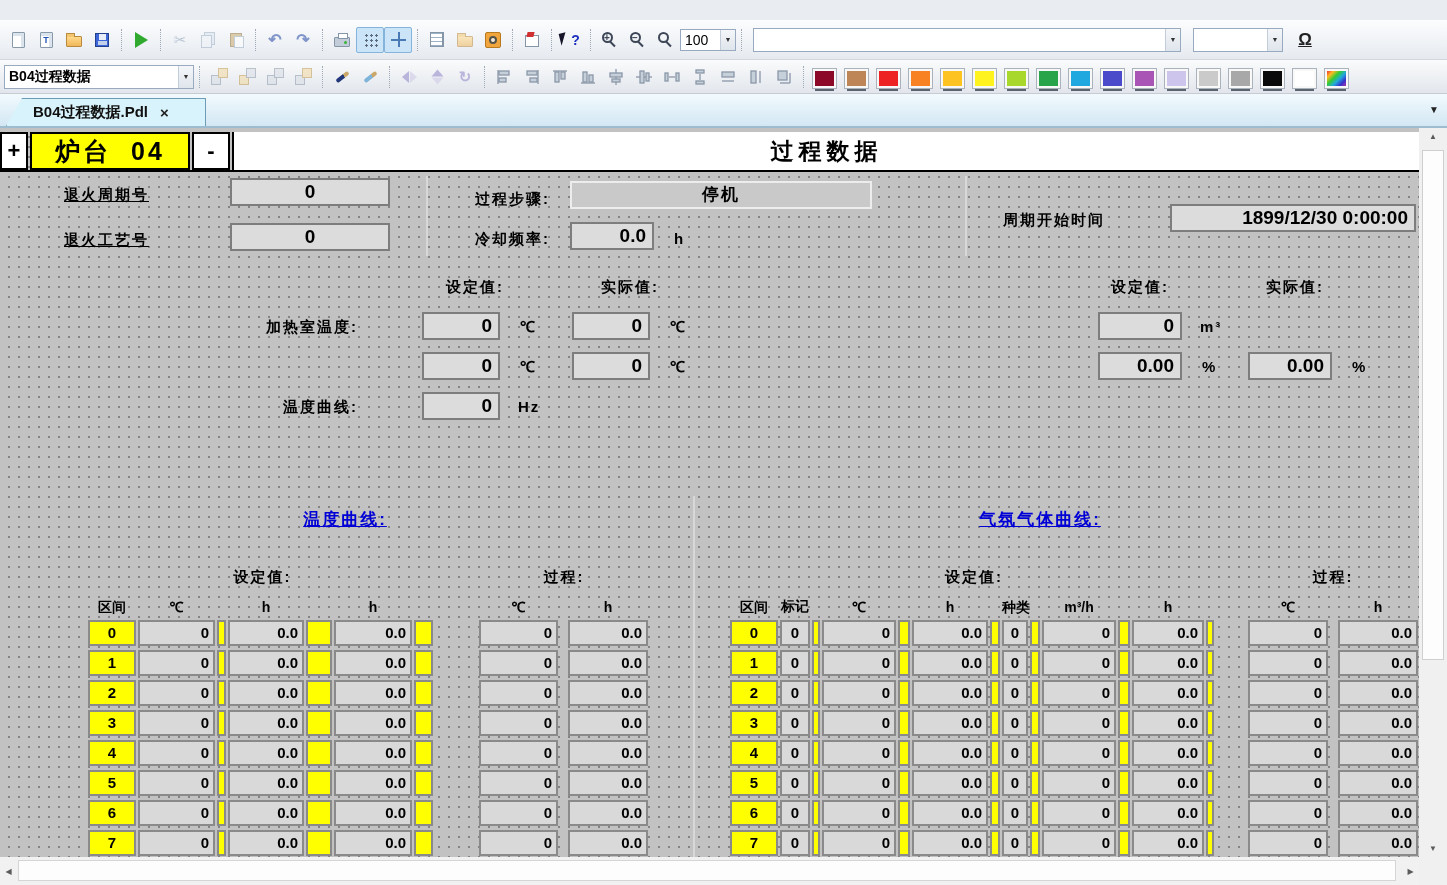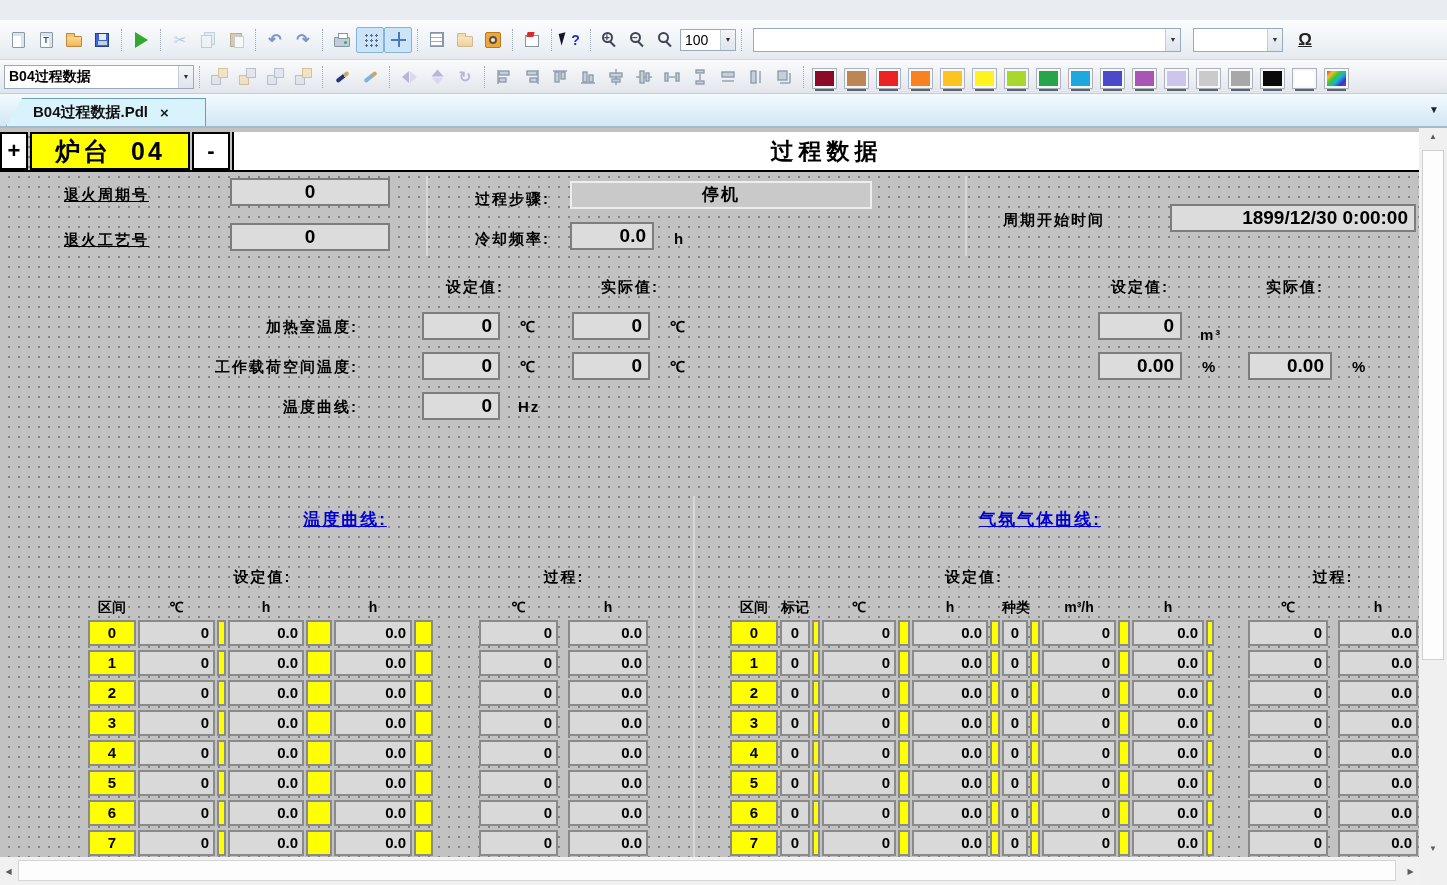--- a/index.html
+++ b/index.html
@@ -434,23 +434,22 @@
     <span class="clabel" style="left:1085px; top:150px; width:110px; text-align:center;">设定值:</span>
     <span class="clabel" style="left:1240px; top:150px; width:110px; text-align:center;">实际值:</span>
 
     <span class="clabel rt" style="left:60px; top:184px; width:298px; line-height:30px;">加热室温度:</span>
     <div class="fbox" style="left:422px; top:184px; width:78px;">0</div>
     <span class="clabel" style="left:520px; top:184px; line-height:30px;">℃</span>
     <div class="fbox" style="left:572px; top:184px; width:78px;">0</div>
     <span class="clabel" style="left:670px; top:184px; line-height:30px;">℃</span>
 
     <div class="fbox" style="left:1098px; top:184px; width:84px;">0</div>
-    <span class="clabel" style="left:1200px; top:192px; line-height:30px;">m³</span>
-
-    <span class="clabel rt" style="left:60px; top:224px; width:298px; line-height:30px;">工作载荷空间温度:</span>
+    <span class="clabel" style="left:1200px; top:184px; line-height:30px;">m³</span>
+
     <div class="fbox" style="left:422px; top:224px; width:78px;">0</div>
     <span class="clabel" style="left:520px; top:224px; line-height:30px;">℃</span>
     <div class="fbox" style="left:572px; top:224px; width:78px;">0</div>
     <span class="clabel" style="left:670px; top:224px; line-height:30px;">℃</span>
 
     <div class="fbox" style="left:1098px; top:224px; width:84px;">0.00</div>
     <span class="clabel" style="left:1202px; top:224px; line-height:30px;">%</span>
     <div class="fbox" style="left:1248px; top:224px; width:84px;">0.00</div>
     <span class="clabel" style="left:1352px; top:224px; line-height:30px;">%</span>
 
@@ -585,21 +584,21 @@
           <div class="ysep" style="width: 19px;"></div>
           <div class="gapc" style="width: 42px;"></div>
           <div class="tc" style="width: 79px;">0</div>
           <div class="gapc" style="width: 6px;"></div>
           <div class="tc" style="width: 80px;">0.0</div>
         </div>
       </div>
     <div class="tbl" id="gas-cols" style="left:730px; top:466px;">
         <div class="trow">
           <div class="hcell" style="width: 48px;">区间</div>
-          <div class="hcell" style="width: 30px;">标记</div>
+          <div class="hcell" style="width: 30px; font-family: Liberation Serif, serif;">标记</div>
           <div class="hcell" style="width: 8px;"></div>
           <div class="hcell" style="width: 74px;">℃</div>
           <div class="hcell" style="width: 12px;"></div>
           <div class="hcell" style="width: 76px;">h</div>
           <div class="hcell" style="width: 10px;"></div>
           <div class="hcell" style="width: 26px;">种类</div>
           <div class="hcell" style="width: 10px;"></div>
           <div class="hcell" style="width: 74px;">m³/h</div>
           <div class="hcell" style="width: 12px;"></div>
           <div class="hcell" style="width: 72px;">h</div>

